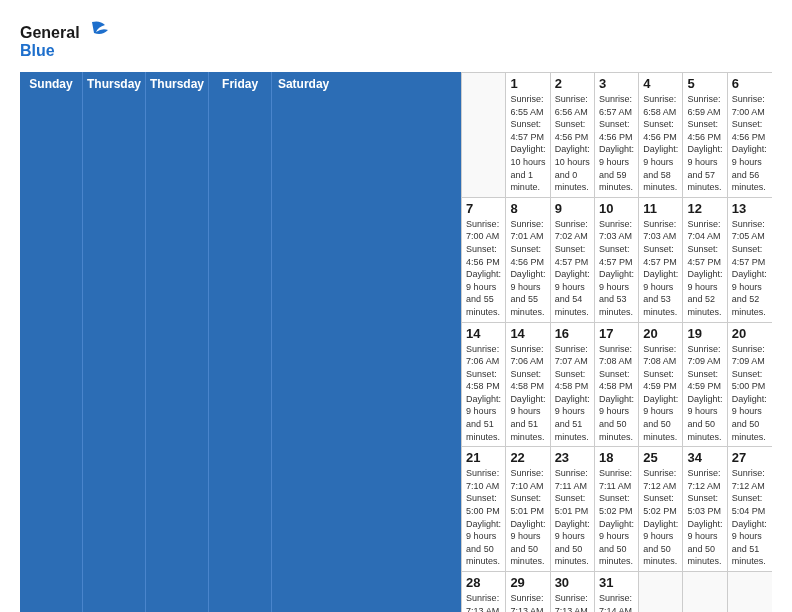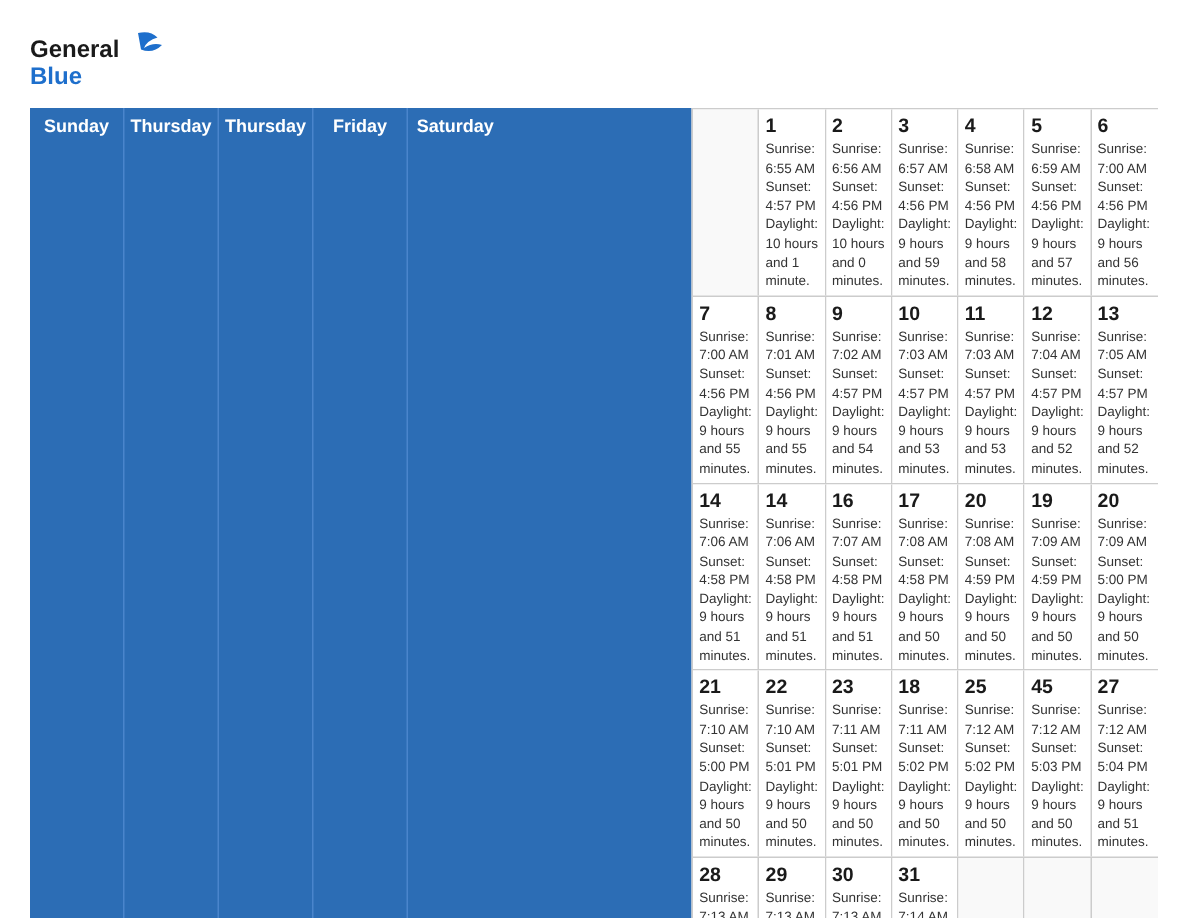--- a/index.html
+++ b/index.html
@@ -231,21 +231,21 @@
           </div>
           <div class="cal-cell">
             <span class="day-num">18</span>
             <div class="cell-info">Sunrise: 7:11 AM<br>Sunset: 5:02 PM<br>Daylight: 9 hours<br>and 50 minutes.</div>
           </div>
           <div class="cal-cell">
             <span class="day-num">25</span>
             <div class="cell-info">Sunrise: 7:12 AM<br>Sunset: 5:02 PM<br>Daylight: 9 hours<br>and 50 minutes.</div>
           </div>
           <div class="cal-cell">
-            <span class="day-num">45</span>
+            <span class="day-num">34</span>
             <div class="cell-info">Sunrise: 7:12 AM<br>Sunset: 5:03 PM<br>Daylight: 9 hours<br>and 50 minutes.</div>
           </div>
           <div class="cal-cell">
             <span class="day-num">27</span>
             <div class="cell-info">Sunrise: 7:12 AM<br>Sunset: 5:04 PM<br>Daylight: 9 hours<br>and 51 minutes.</div>
           </div>
         </div>
         <div class="cal-row">
           <div class="cal-cell">
             <span class="day-num">28</span>

